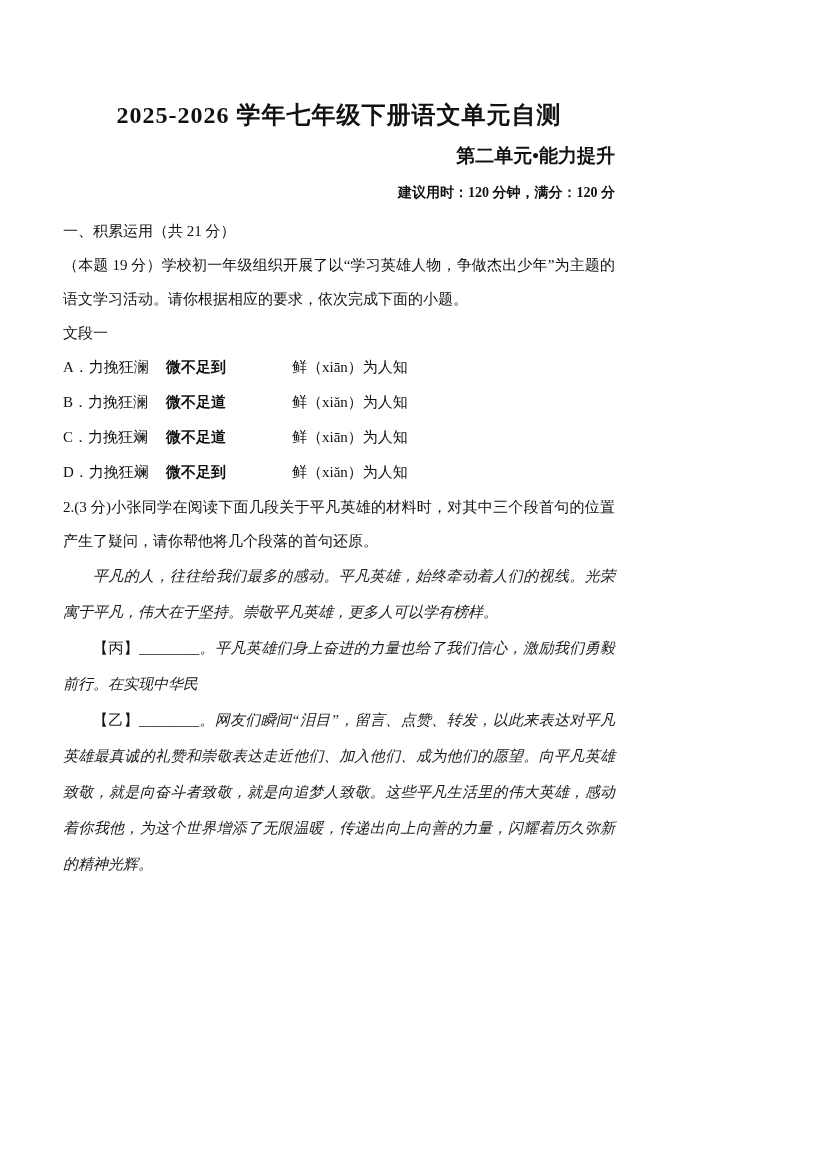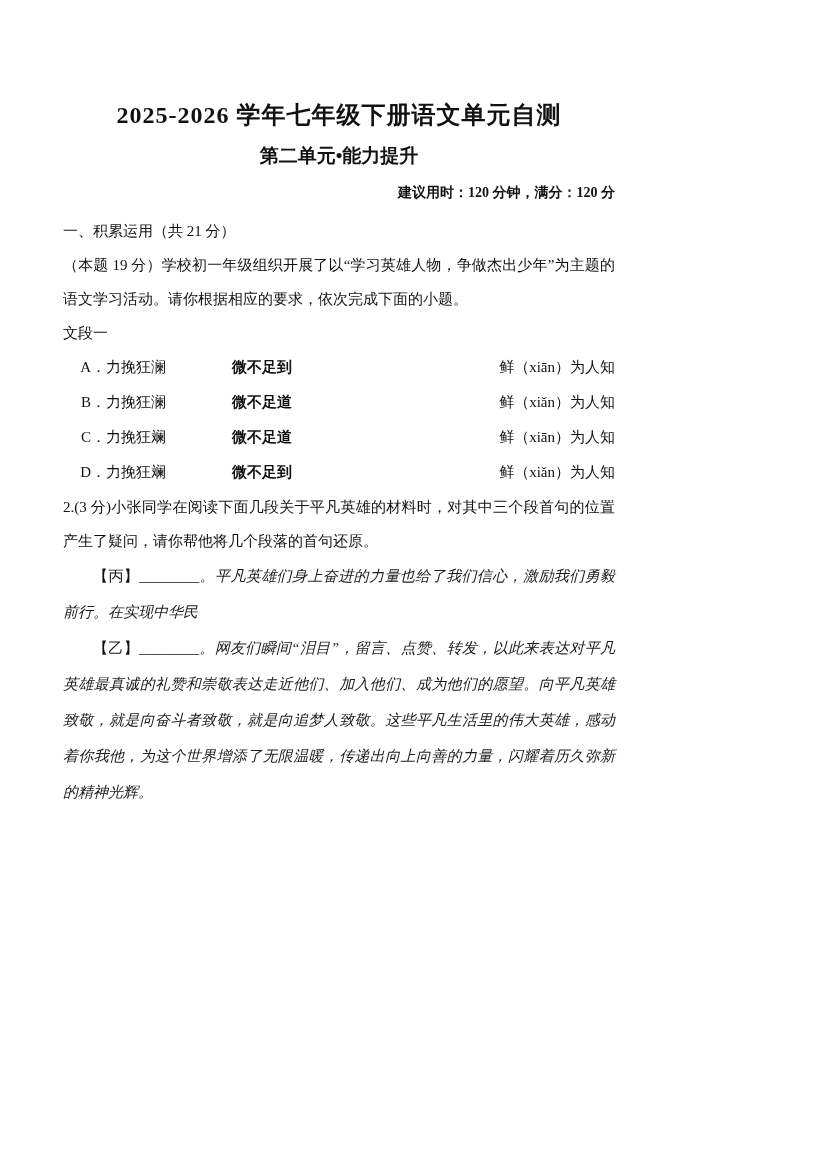--- a/index.html
+++ b/index.html
@@ -26,21 +26,21 @@
     font-size: 24px;
     font-weight: bold;
     text-align: center;
     letter-spacing: 1px;
     line-height: 1.25;
   }
   .doc-subtitle {
     margin: 0 0 16px 0;
     font-size: 19px;
     font-weight: bold;
-    text-align: center;
+    text-align: right;
     line-height: 1.25;
   }
   .doc-meta {
     margin: 0 0 12px 0;
     font-size: 14px;
     font-weight: bold;
     text-align: right;
     line-height: 1.3;
   }
   .body-para {
@@ -59,21 +59,21 @@
   }
   .indent { text-indent: 2em; }
   .para-label, .blank {
     font-style: normal;
     color: #111111;
   }
   .option-row {
     display: flex;
     font-size: 15px;
     line-height: 35px;
-    text-align: right;
+    text-align: left;
   }
   .opt-c1 { width: 103px; flex: none; }
   .opt-c2 { width: 126px; flex: none; font-weight: bold; }
   .opt-c3 { flex: 1; }
 </style>
 </head>
 <body>
 
 <div class="page">
 
@@ -102,20 +102,21 @@
     <span class="opt-c3">鲜（xiān）为人知</span>
   </div>
   <div class="option-row">
     <span class="opt-c1">D．力挽狂斓</span>
     <span class="opt-c2">微不足到</span>
     <span class="opt-c3">鲜（xiǎn）为人知</span>
   </div>
 
   <p class="body-para">2.(3 分)小张同学在阅读下面几段关于平凡英雄的材料时，对其中三个段首句的位置产生了疑问，请你帮他将几个段落的首句还原。</p>
 
+  <p class="script-para indent">平凡的人，往往给我们最多的感动。平凡英雄，始终牵动着人们的视线。光荣寓于平凡，伟大在于坚持。崇敬平凡英雄，更多人可以学有榜样。</p>
 
 
   <p class="script-para indent">
     <span class="para-label">【丙】</span><span class="blank">________</span><span>。平凡英雄们身上奋进的力量也给了我们信心，激励我们勇毅前行。在实现中华民</span>
   </p>
 
   <p class="script-para indent">
     <span class="para-label">【乙】</span><span class="blank">________</span><span>。网友们瞬间“泪目”，留言、点赞、转发，以此来表达对平凡英雄最真诚的礼赞和崇敬表达走近他们、加入他们、成为他们的愿望。向平凡英雄致敬，就是向奋斗者致敬，就是向追梦人致敬。这些平凡生活里的伟大英雄，感动着你我他，为这个世界增添了无限温暖，传递出向上向善的力量，闪耀着历久弥新的精神光辉。</span>
   </p>
 

